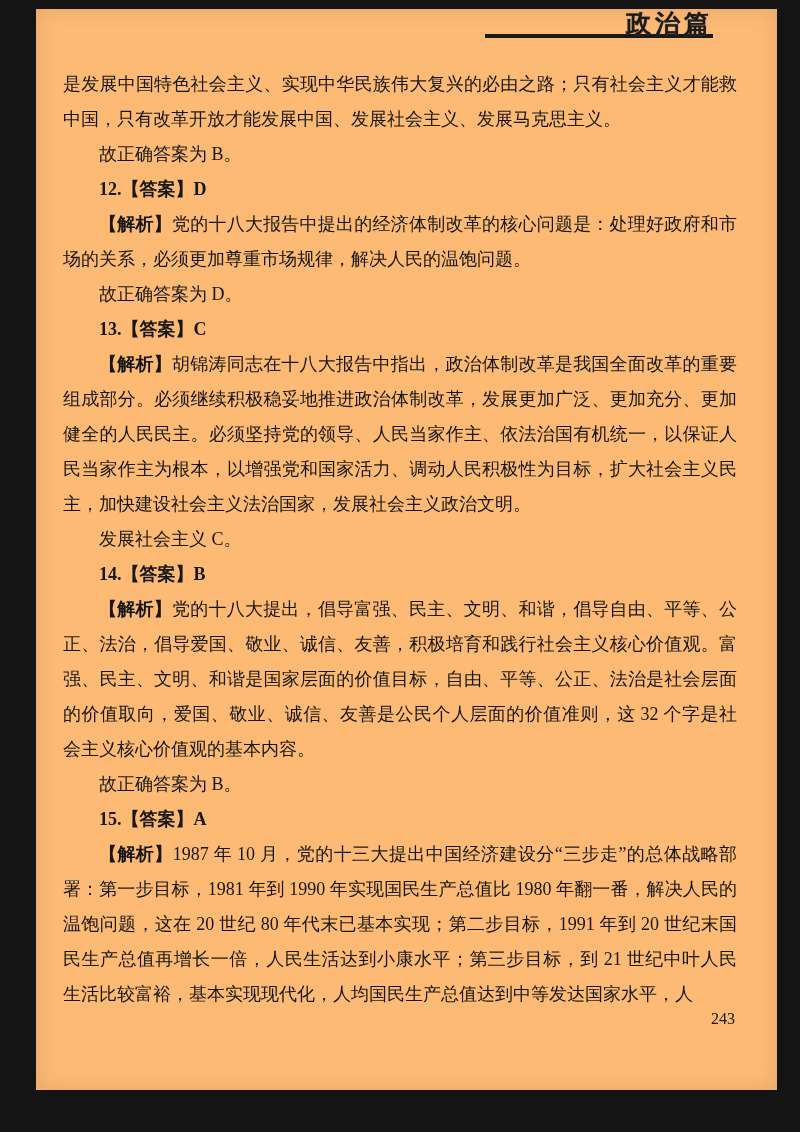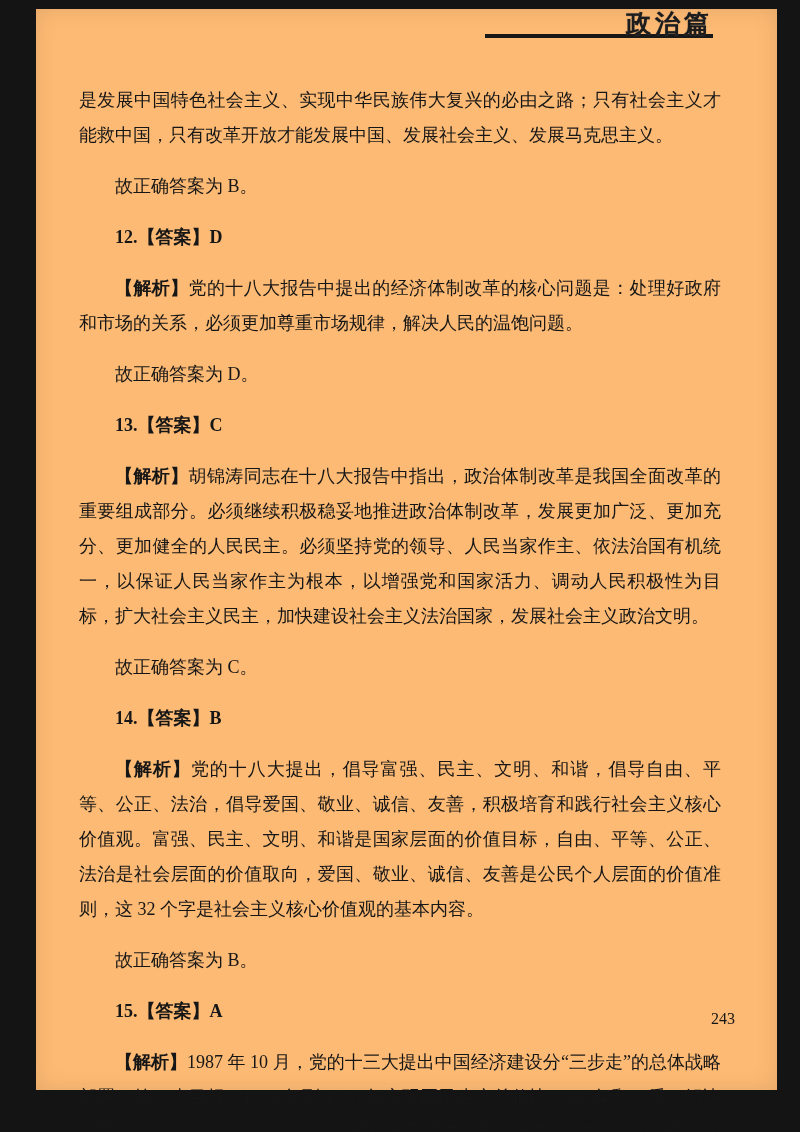--- a/index.html
+++ b/index.html
@@ -45,21 +45,21 @@
   .body-text {
     position: absolute;
     left: 27px;
     right: 40px;
     top: 58px;
     font-size: 18px;
     line-height: 35px;
     color: #161616;
     text-align: justify;
   }
-  .para { margin: 16px; }
+  .para { margin: 0; }
   .para.indent { text-indent: 2em; }
   .para.answer { font-weight: 700; }
   .para b.label { font-weight: 700; }
   .page-number {
     position: absolute;
     right: 42px;
     bottom: 62px;
     font-size: 16px;
     color: #161616;
   }
@@ -89,21 +89,21 @@
     <p class="para indent">
       <span>故正确答案为 D。</span>
     </p>
     <p class="para indent answer">
       <span>13.【答案】C</span>
     </p>
     <p class="para indent">
       <b class="label">【解析】</b><span>胡锦涛同志在十八大报告中指出，政治体制改革是我国全面改革的重要组成部分。必须继续积极稳妥地推进政治体制改革，发展更加广泛、更加充分、更加健全的人民民主。必须坚持党的领导、人民当家作主、依法治国有机统一，以保证人民当家作主为根本，以增强党和国家活力、调动人民积极性为目标，扩大社会主义民主，加快建设社会主义法治国家，发展社会主义政治文明。</span>
     </p>
     <p class="para indent">
-      <span>故正确答案为 C。</span>
+      <span>发展社会主义 C。</span>
     </p>
     <p class="para indent answer">
       <span>14.【答案】B</span>
     </p>
     <p class="para indent">
       <b class="label">【解析】</b><span>党的十八大提出，倡导富强、民主、文明、和谐，倡导自由、平等、公正、法治，倡导爱国、敬业、诚信、友善，积极培育和践行社会主义核心价值观。富强、民主、文明、和谐是国家层面的价值目标，自由、平等、公正、法治是社会层面的价值取向，爱国、敬业、诚信、友善是公民个人层面的价值准则，这 32 个字是社会主义核心价值观的基本内容。</span>
     </p>
     <p class="para indent">
       <span>故正确答案为 B。</span>
     </p>

